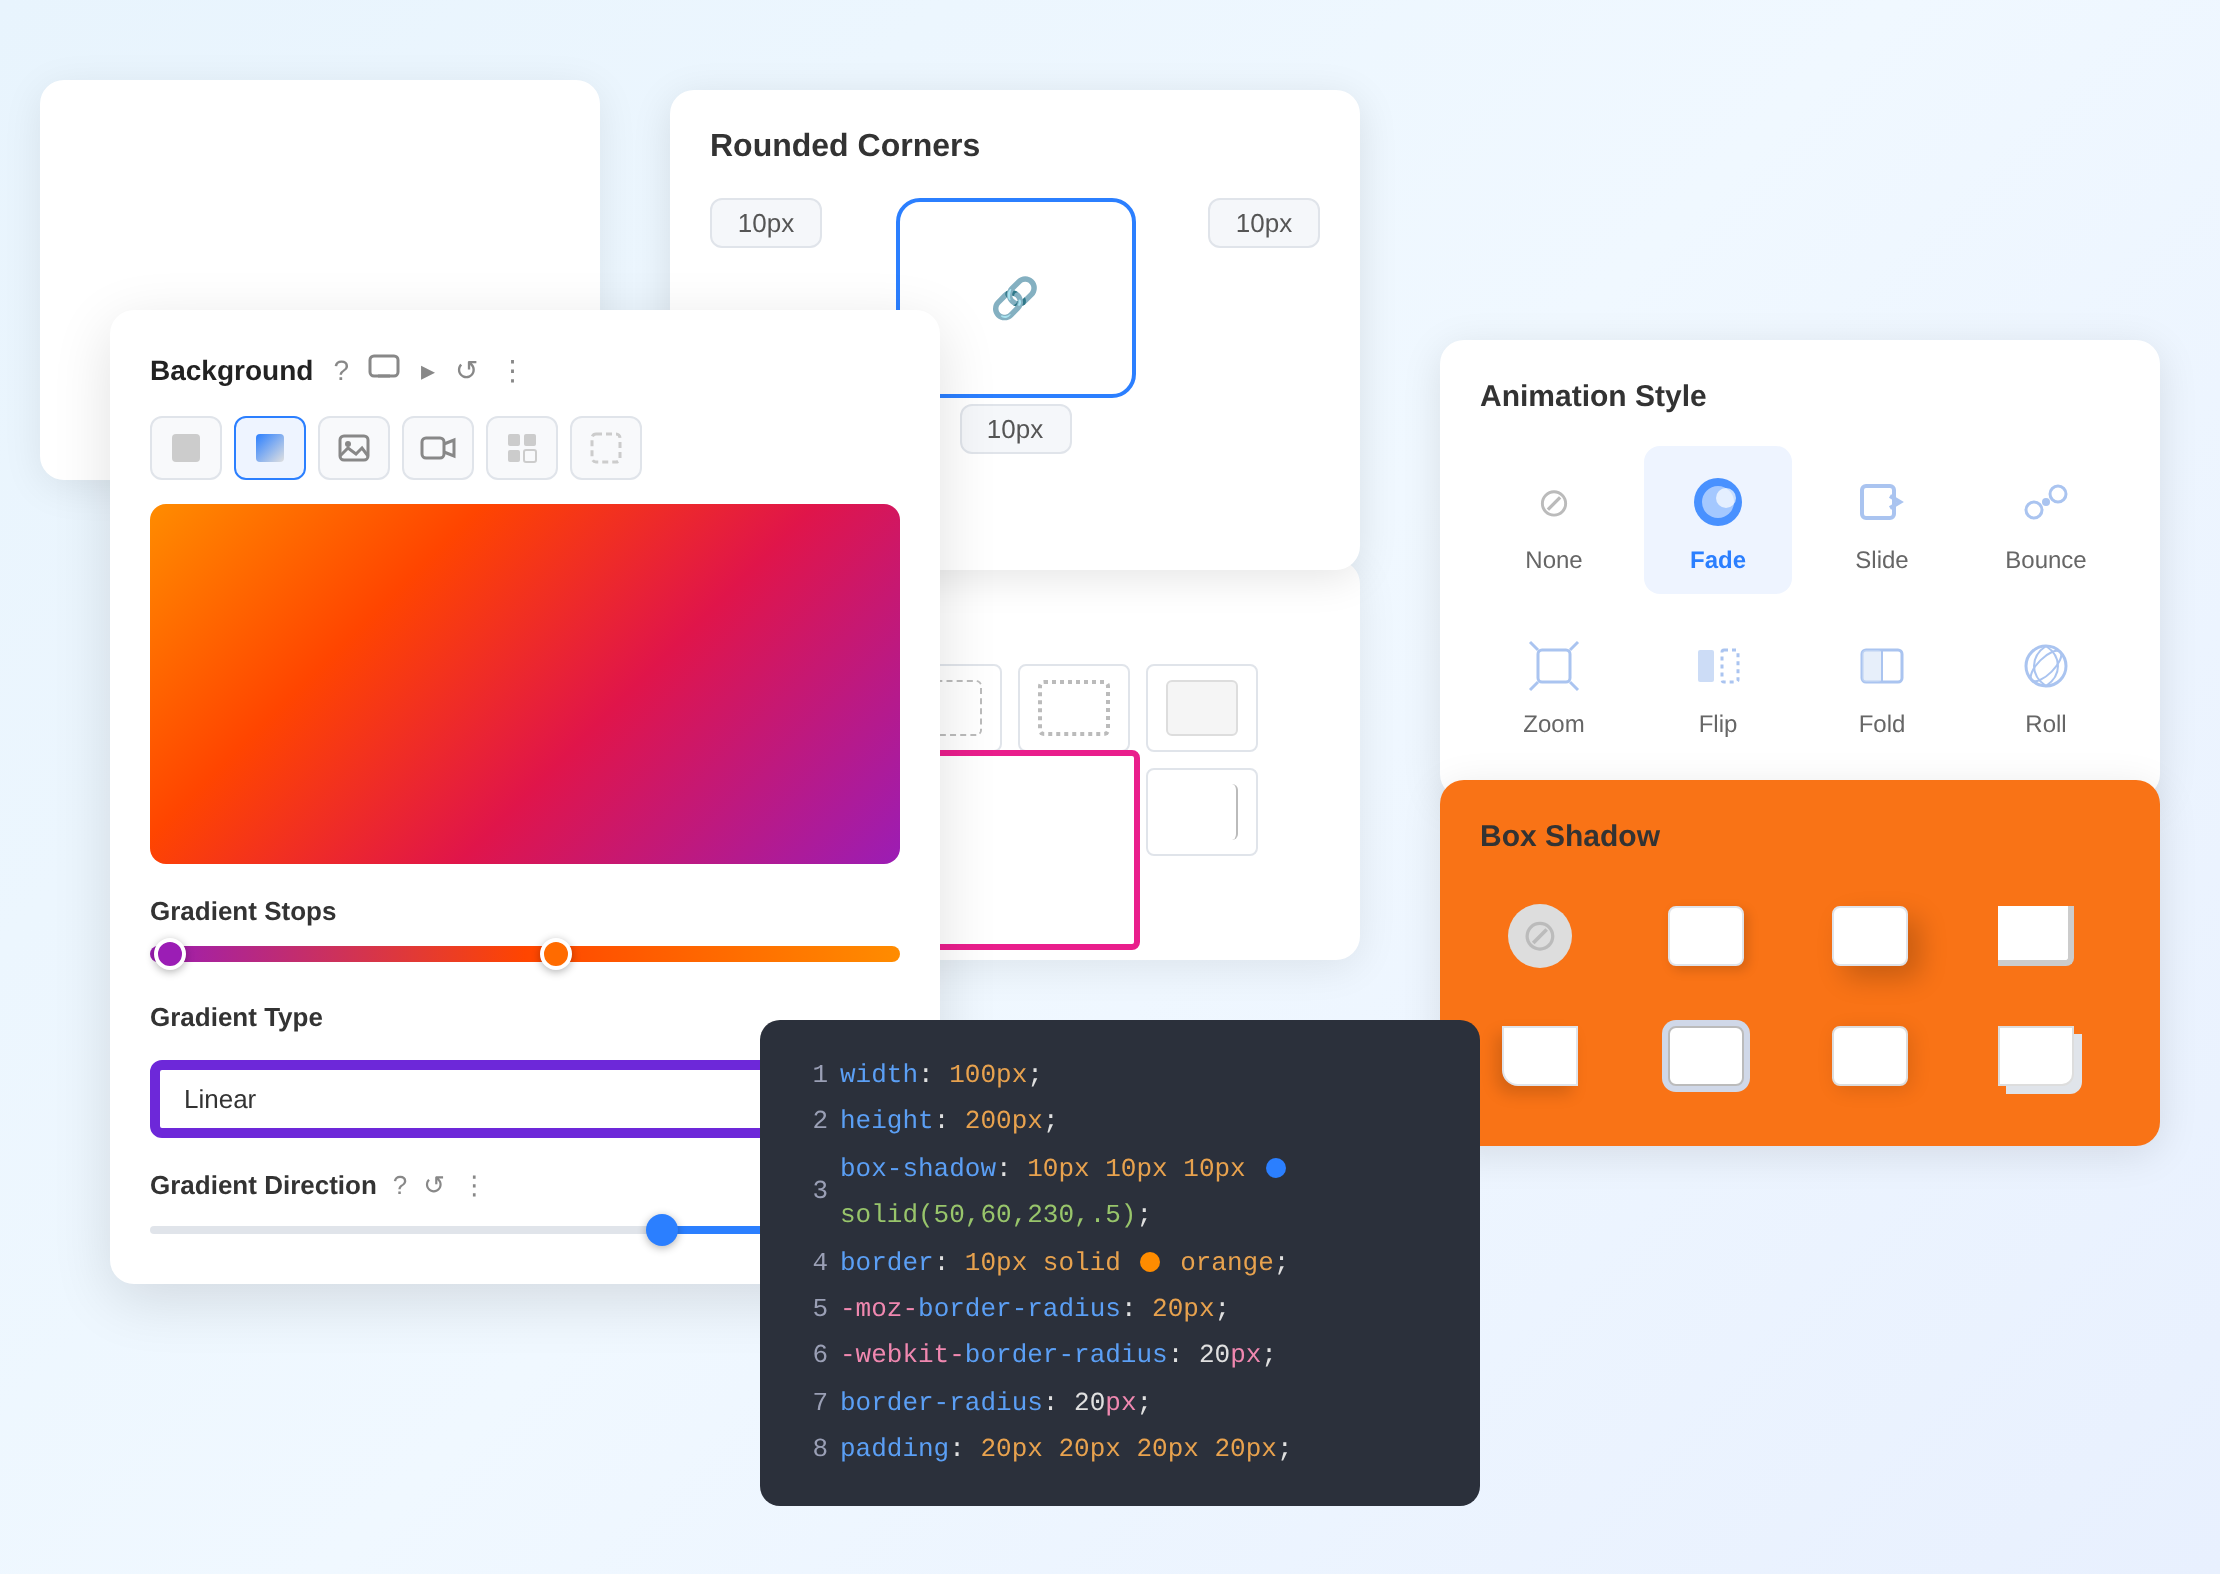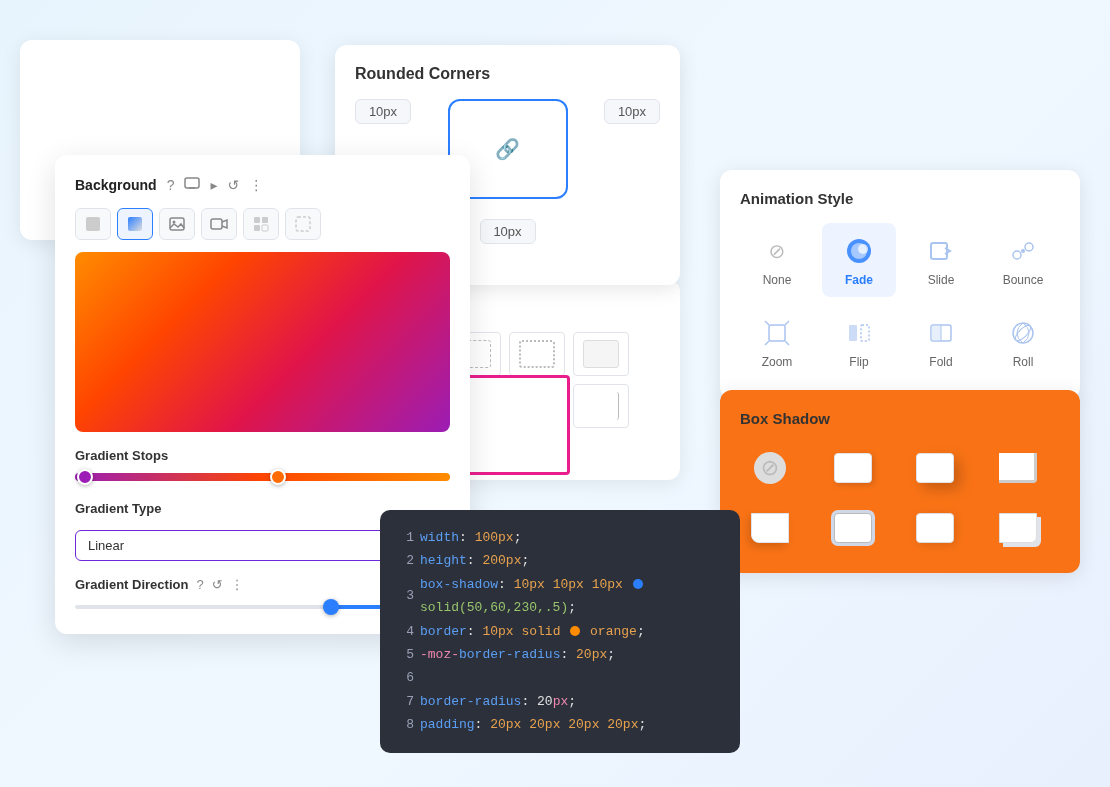--- a/index.html
+++ b/index.html
@@ -41,21 +41,21 @@
       font-size: 16px;
       font-weight: 600;
       color: #333;
       margin-bottom: 16px;
     }
     .rounded-corner-layout {
       display: grid;
       grid-template-columns: 60px 1fr 60px;
       grid-template-rows: auto auto auto;
       align-items: center;
-      gap: 20px;
+      gap: 3px;
     }
     .corner-input {
       background: #f5f7fa;
       border: 1px solid #e0e4ea;
       border-radius: 6px;
       padding: 4px 8px;
       font-size: 13px;
       color: #555;
       text-align: center;
       width: 56px;
@@ -264,21 +264,21 @@
       border: 2px solid white;
       box-shadow: 0 1px 4px rgba(0,0,0,0.3);
     }
     .stop-purple { background: #9b1db5; left: 2px; }
     .stop-orange { background: #ff6b00; left: 52%; }
 
     .gradient-type-section { margin-bottom: 16px; }
     .type-select-display {
       display: flex;
       align-items: center;
-      border: 1px solid #6d28d9;
+      border: 5px solid #6d28d9;
       border-radius: 6px;
       padding: 7px 12px;
       font-size: 13px;
       color: #333;
       cursor: pointer;
       background: white;
       margin-top: 14px;
     }
     .gradient-dir-section { }
     .dir-header {
@@ -663,20 +663,23 @@
     </span>
   </div>
   <div class="code-line">
     <span class="line-num c-gray">5</span>
     <span>
       <span class="c-pink">-moz-</span><span class="c-blue">border-radius</span><span class="c-white">: </span><span class="c-orange">20px</span><span class="c-white">;</span>
     </span>
   </div>
   <div class="code-line">
     <span class="line-num c-gray">6</span>
+    <span>
+      <span class="c-pink">-webkit-</span><span class="c-blue">border-radius</span><span class="c-white">: 20</span><span class="c-pink">px</span><span class="c-white">;</span>
+    </span>
   </div>
   <div class="code-line">
     <span class="line-num c-gray">7</span>
     <span>
       <span class="c-blue">border-radius</span><span class="c-white">: 20</span><span class="c-pink">px</span><span class="c-white">;</span>
     </span>
   </div>
   <div class="code-line">
     <span class="line-num c-gray">8</span>
     <span>

